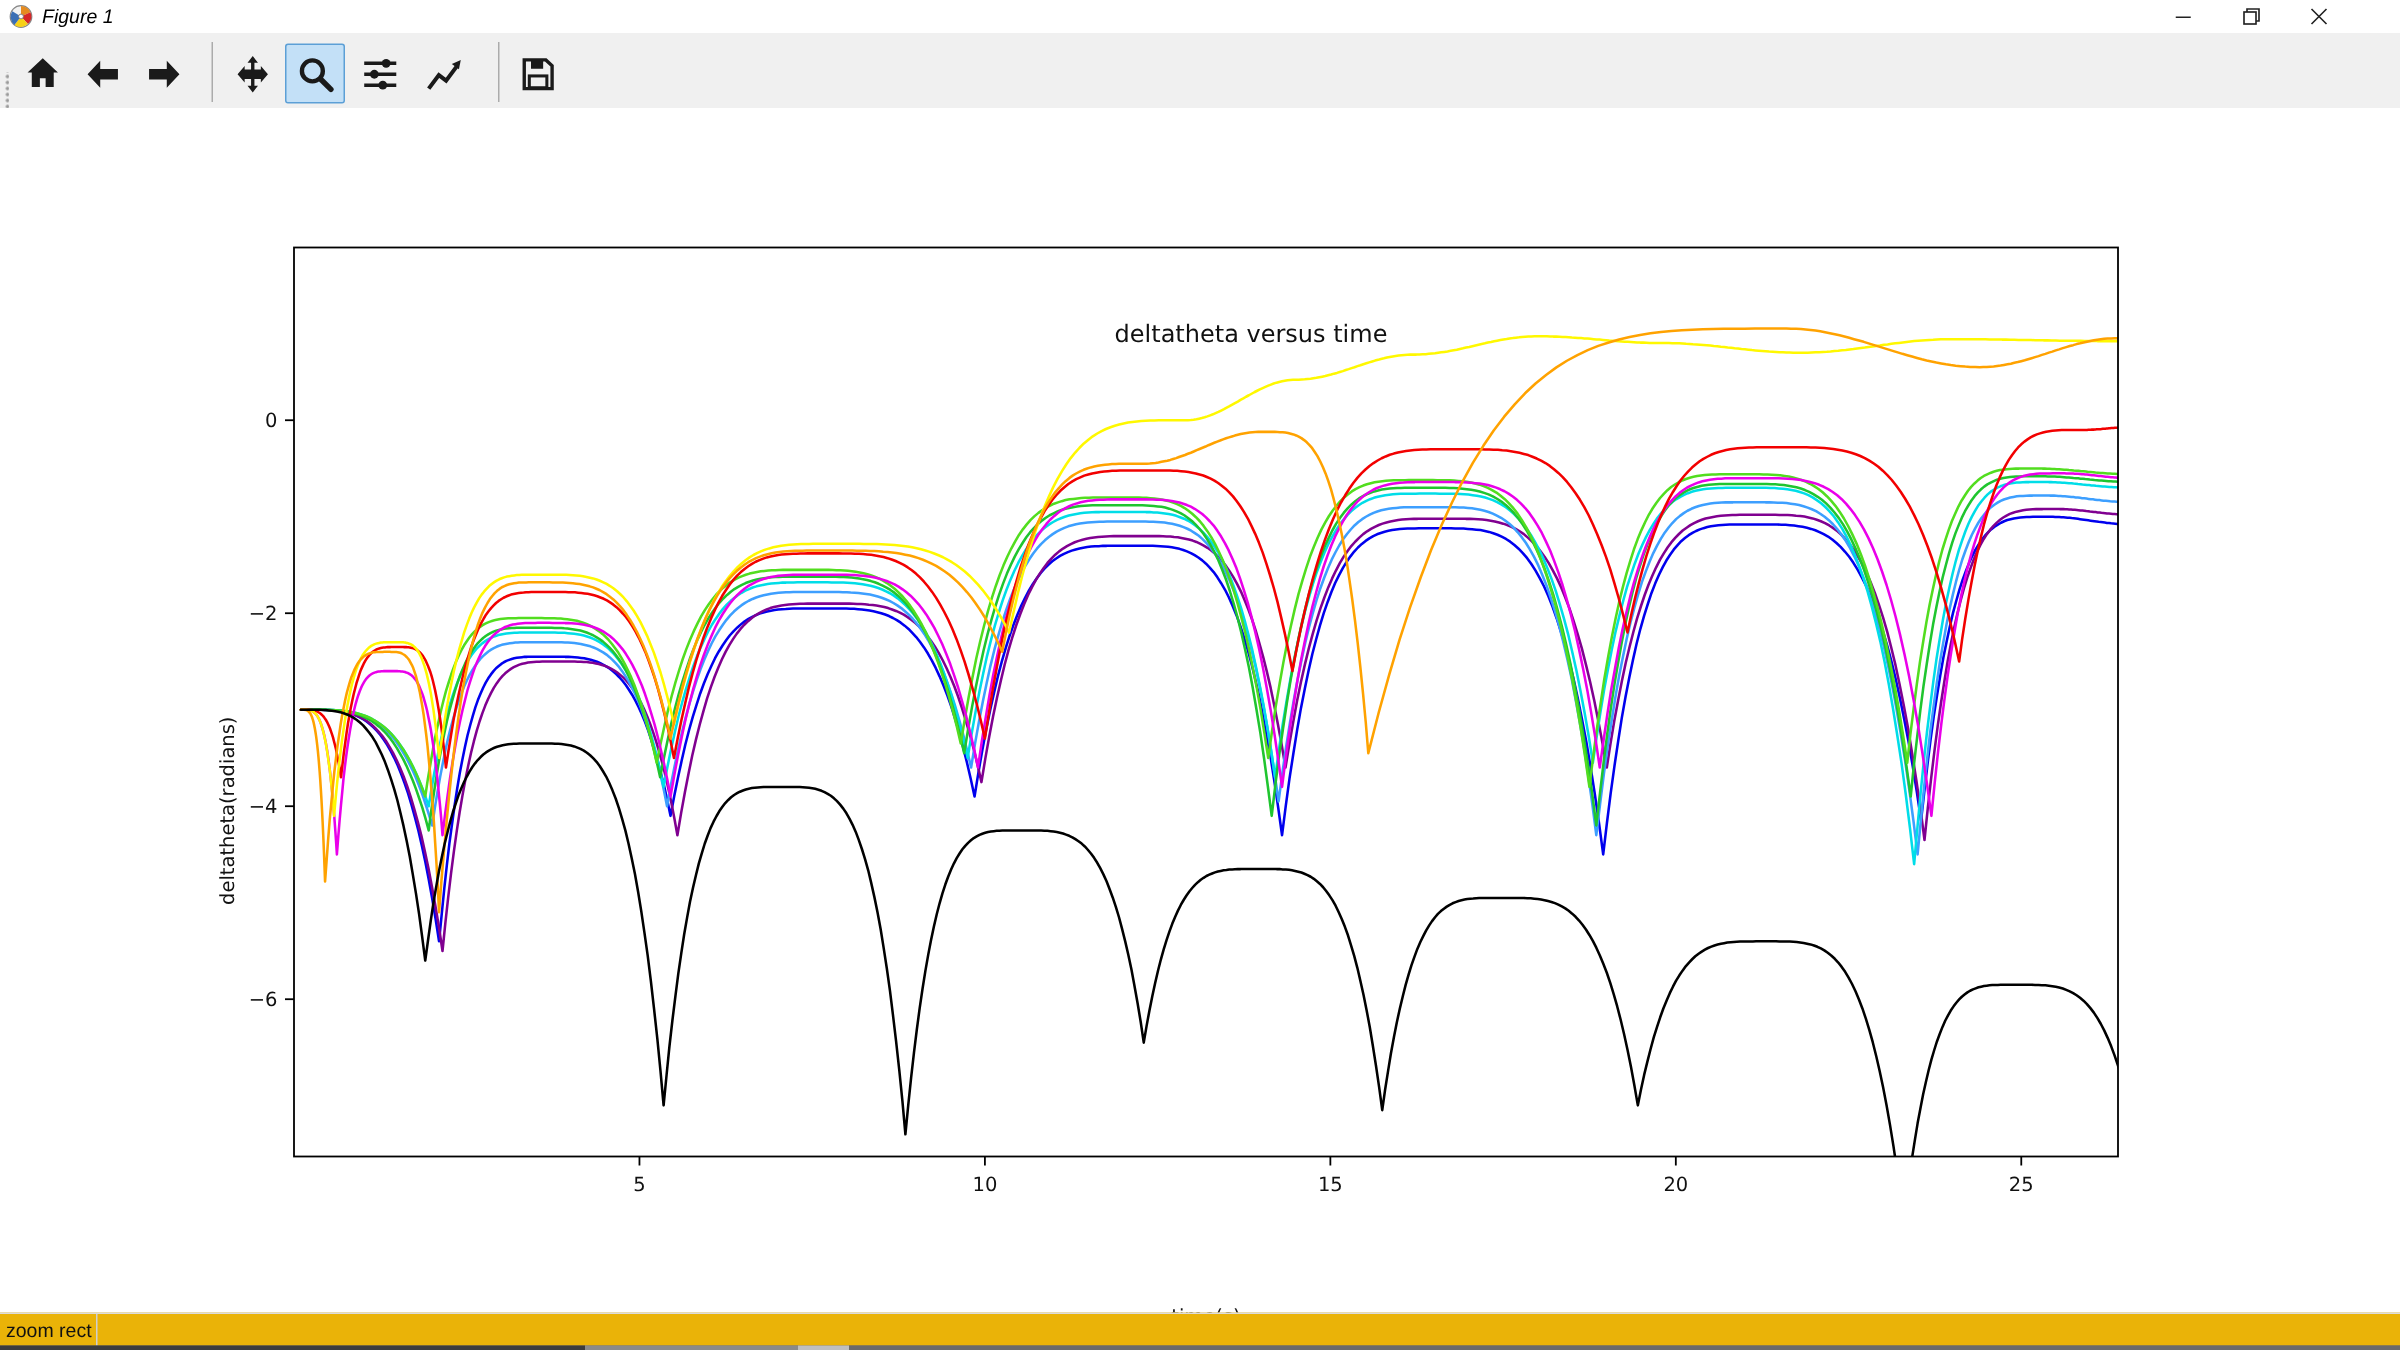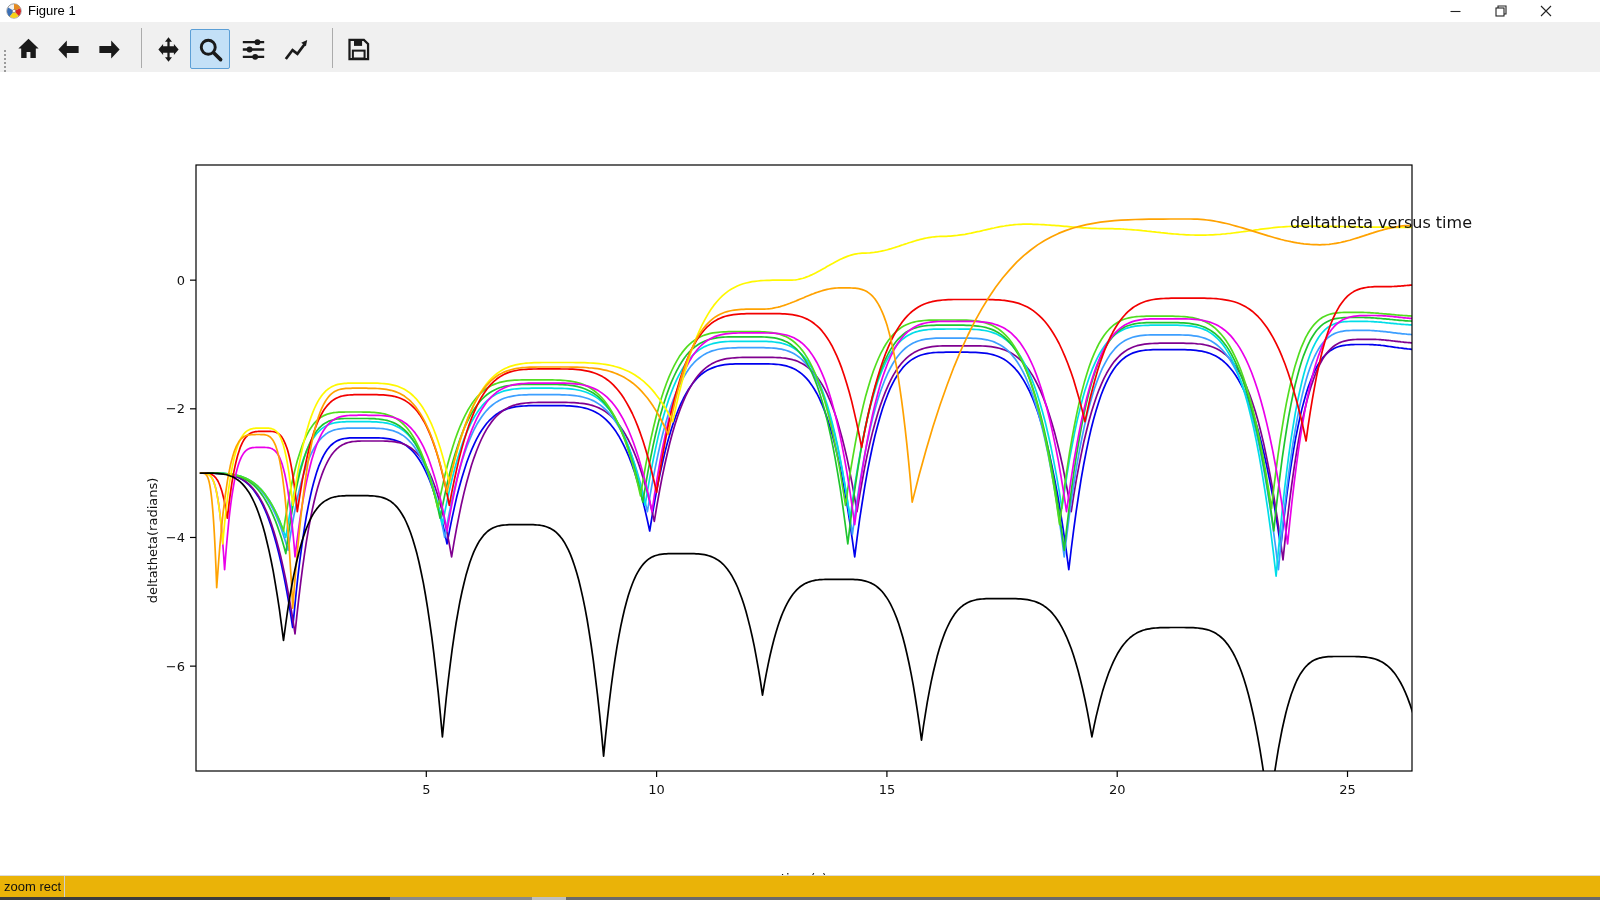--- a/index.html
+++ b/index.html
@@ -1,32 +1,32 @@
 <!DOCTYPE html>
 <html><head>
 <meta charset="utf-8">
 <style>
   html,body{margin:0;padding:0;width:1600px;height:900px;overflow:hidden;background:#fff;
             font-family:"Liberation Sans",sans-serif;-webkit-font-smoothing:antialiased;}
-  .titlebar{position:absolute;left:0;top:0;width:1600px;height:22px;background:#ffffff;}
+  .titlebar{position:absolute;left:0;top:0;width:1600px;height:22px;background:#ffffff;font-style:italic;}
   .tb-icon{position:absolute;left:6px;top:3px;width:16px;height:16px;}
   .tb-title{position:absolute;left:28px;top:3px;font-size:13px;color:#000;}
   .win-btn{position:absolute;top:0;width:45px;height:22px;display:flex;align-items:center;justify-content:center;}
   .win-btn svg{display:block}
   .toolbar{position:absolute;left:0;top:22px;width:1600px;height:50px;background:#f0f0f0;border-bottom:1px solid #e2e2e2;}
   .grip{position:absolute;left:2px;top:26px;width:4px;height:44px;
         background-image:radial-gradient(circle,#9a9a9a 1px,transparent 1.2px);
         background-size:4px 4px;background-position:1px 1px;background-repeat:repeat-y;}
   .tbtn{position:absolute;top:7px;width:40px;height:40px;display:flex;align-items:center;justify-content:center;
         border:1px solid transparent;border-radius:2px;box-sizing:border-box;}
   .tbtn.active{background:#c3e0f7;border:1px solid #5c9fd6;}
   .tsep{position:absolute;top:6px;width:1px;height:40px;background:#ababab;}
   .canvas{position:absolute;left:0;top:72px;width:1600px;height:803px;background:#ffffff;}
   #figsvg{position:absolute;left:0;top:0;}
-  .fig-title{position:absolute;left:196px;top:141px;width:1276px;text-align:right;
+  .fig-title{position:absolute;left:196px;top:141px;width:1276px;text-align:center;
              font-family:"DejaVu Sans",sans-serif;font-size:16px;color:#111;}
   .fig-xlabel{position:absolute;left:196px;top:799px;width:1216px;text-align:center;
              font-family:"DejaVu Sans",sans-serif;font-size:13px;color:#111;}
   .fig-ylabel{position:absolute;left:60px;top:461px;width:185px;text-align:center;
              font-family:"DejaVu Sans",sans-serif;font-size:13px;color:#111;
              transform:rotate(-90deg);transform-origin:center center;}
   .statusbar{position:absolute;left:0;top:875px;width:1600px;height:22px;background:#eab308;
              border-top:1px solid #dcdcdc;}
   .status-msg{position:absolute;left:4px;top:3px;font-size:13px;color:#111;}
   .status-sep{position:absolute;left:64px;top:0;width:1px;height:22px;background:#cfcfcf;}

